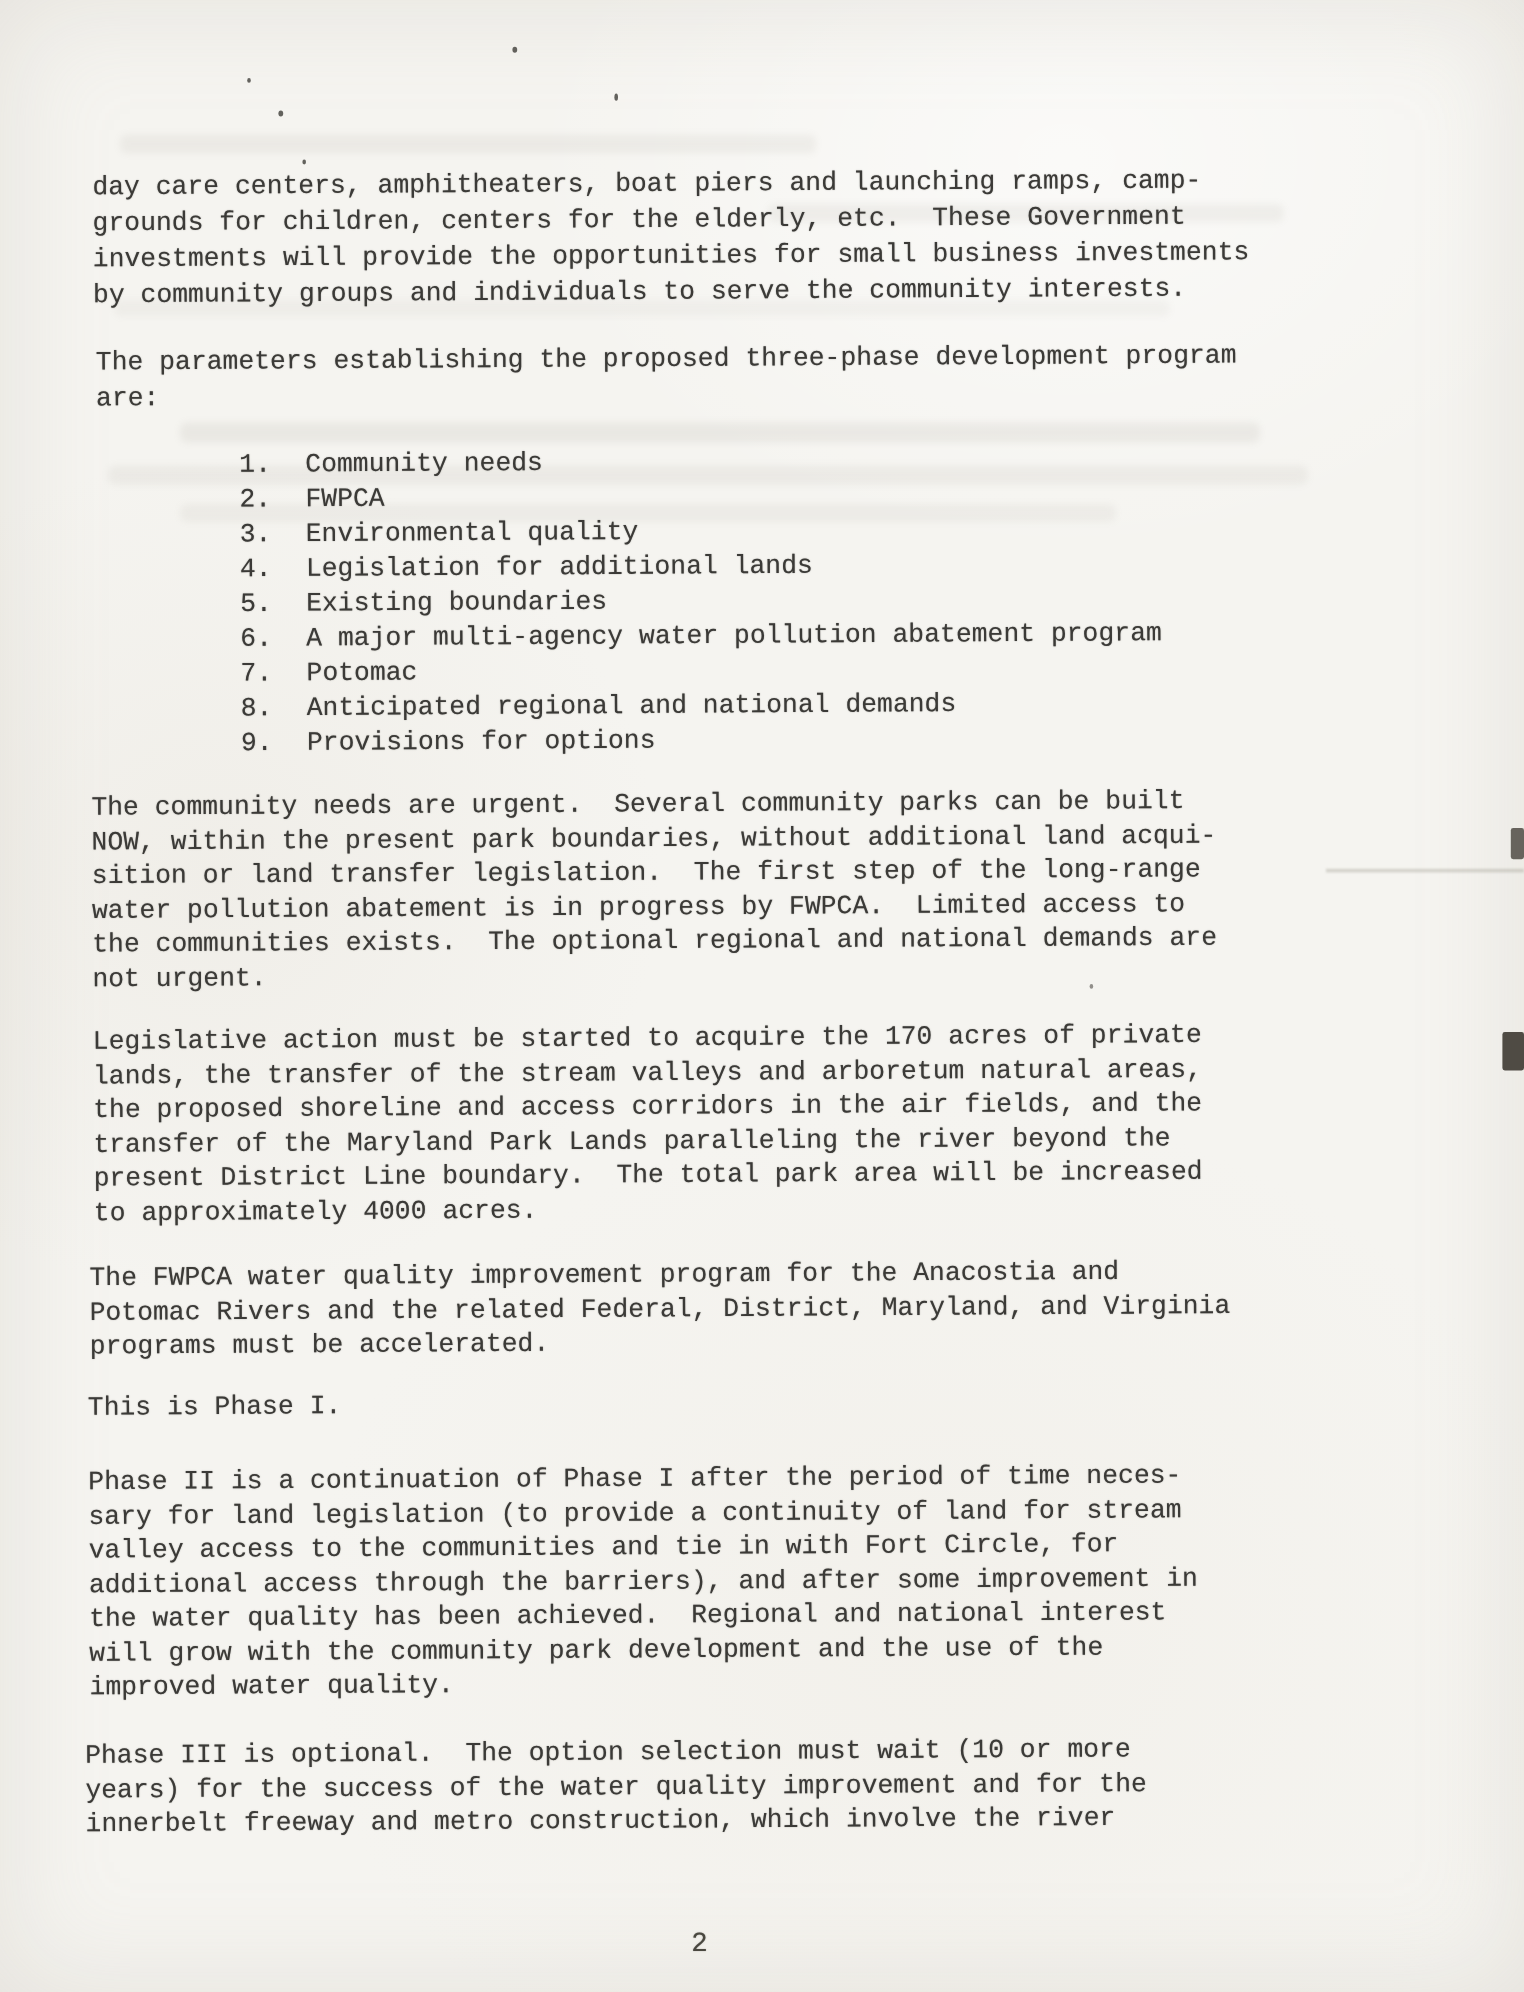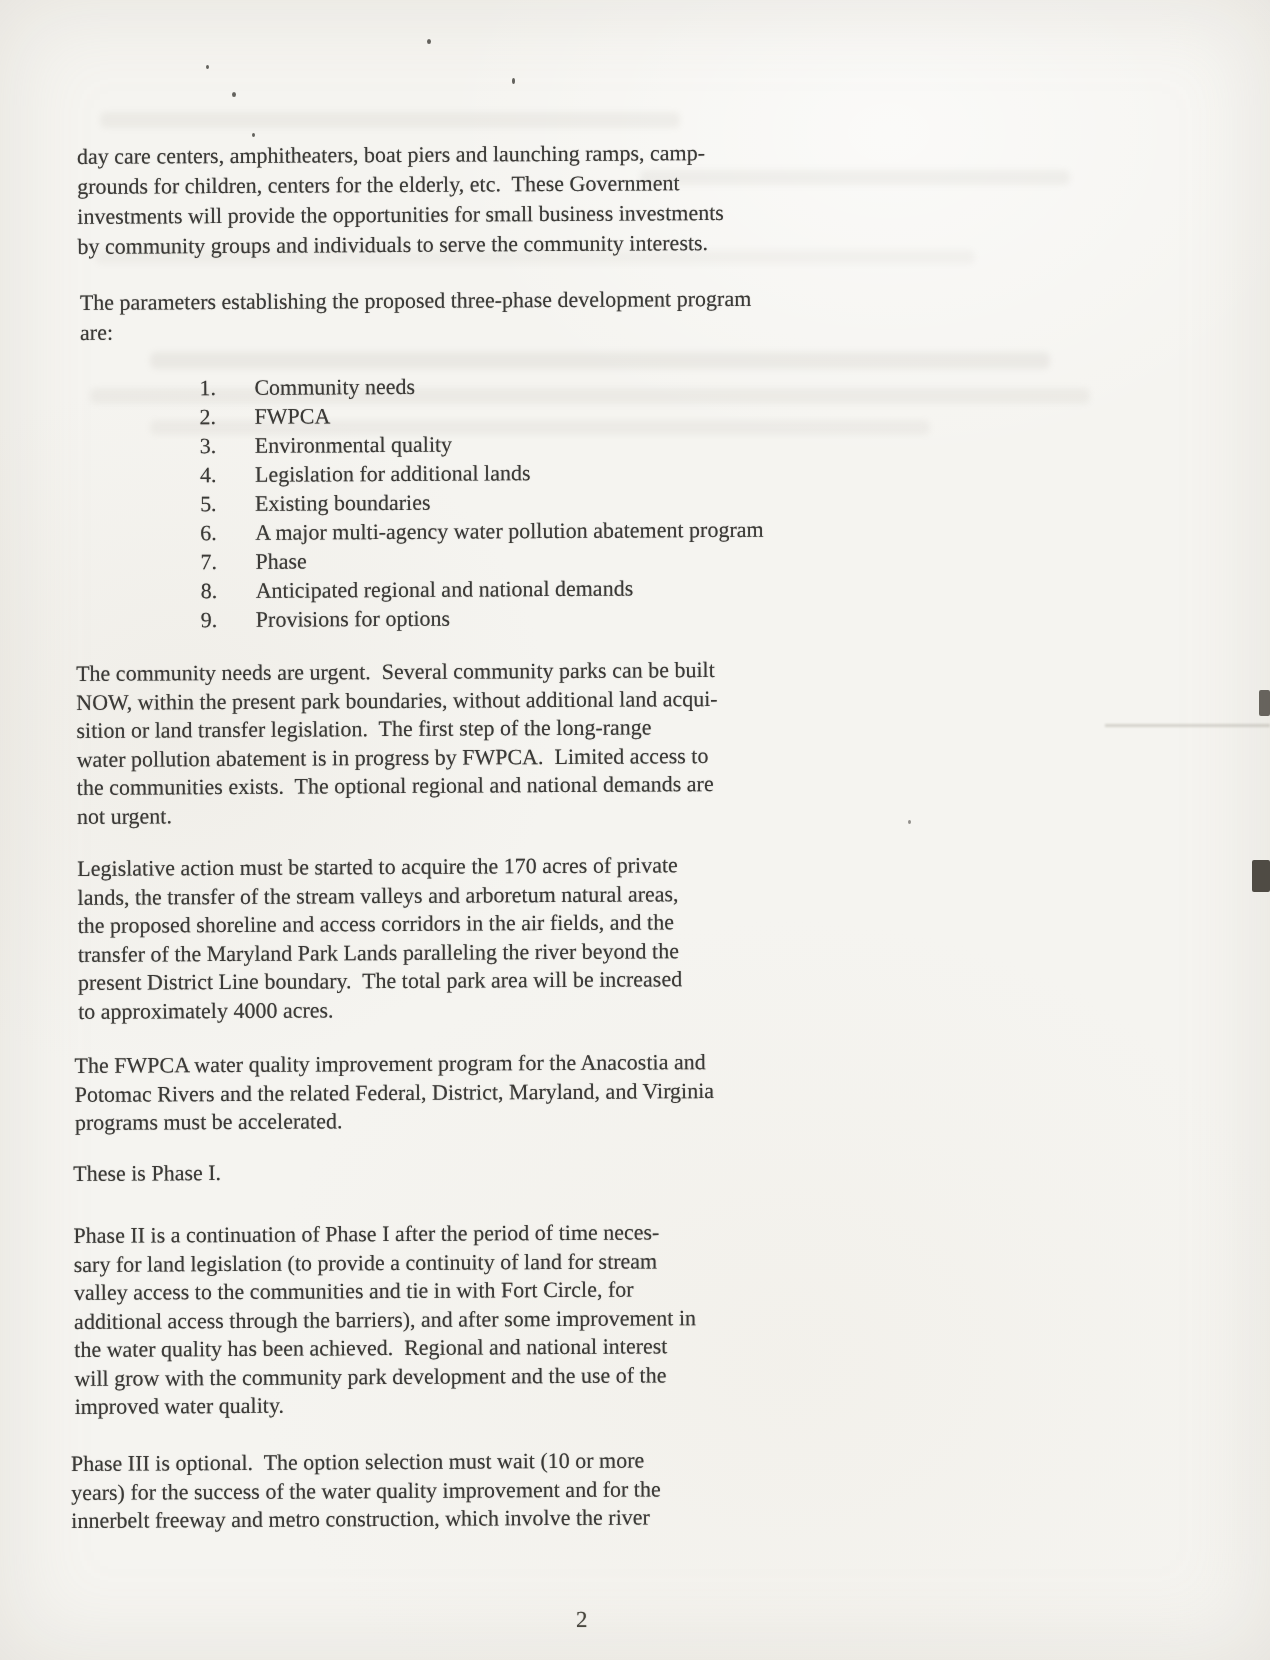--- a/index.html
+++ b/index.html
@@ -6,21 +6,21 @@
   .page{
     position:relative;
     width:1270px;height:1660px;
     overflow:hidden;
     background-color:#f5f4f0;
     background-image:
       radial-gradient(50% 28% at 70% 8%, rgba(255,255,255,.55), rgba(255,255,255,0) 72%),
       radial-gradient(42% 30% at 14% 44%, rgba(236,233,226,.55), rgba(236,233,226,0) 70%),
       radial-gradient(60% 38% at 62% 82%, rgba(240,237,230,.5), rgba(240,237,230,0) 70%);
     box-shadow: inset 0 0 90px rgba(172,165,150,.22);
-    font-family:Liberation Serif, serif;
+    font-family:Liberation Mono, monospace;
   }
   .content{
     position:absolute;inset:0;
     transform:rotate(-0.35deg);
     transform-origin:60px 0;
   }
   .para{
     position:absolute;
     white-space:pre;
     font-size:22px;
@@ -116,21 +116,21 @@
       <div class="list-row">
         <span class="num">5.</span>
         <span class="txt">Existing boundaries</span>
       </div>
       <div class="list-row">
         <span class="num">6.</span>
         <span class="txt">A major multi-agency water pollution abatement program</span>
       </div>
       <div class="list-row">
         <span class="num">7.</span>
-        <span class="txt">Phase</span>
+        <span class="txt">Potomac</span>
       </div>
       <div class="list-row">
         <span class="num">8.</span>
         <span class="txt">Anticipated regional and national demands</span>
       </div>
       <div class="list-row">
         <span class="num">9.</span>
         <span class="txt">Provisions for options</span>
       </div>
     </div>
@@ -146,21 +146,21 @@
 lands, the transfer of the stream valleys and arboretum natural areas,
 the proposed shoreline and access corridors in the air fields, and the
 transfer of the Maryland Park Lands paralleling the river beyond the
 present District Line boundary.  The total park area will be increased
 to approximately 4000 acres.</div>
 
     <div class="para" style="left:68px;top:1052px">The FWPCA water quality improvement program for the Anacostia and
 Potomac Rivers and the related Federal, District, Maryland, and Virginia
 programs must be accelerated.</div>
 
-    <div class="para" style="left:66px;top:1160px">These is Phase I.</div>
+    <div class="para" style="left:66px;top:1160px">This is Phase I.</div>
 
     <div class="para" style="left:66px;top:1222px">Phase II is a continuation of Phase I after the period of time neces-
 sary for land legislation (to provide a continuity of land for stream
 valley access to the communities and tie in with Fort Circle, for
 additional access through the barriers), and after some improvement in
 the water quality has been achieved.  Regional and national interest
 will grow with the community park development and the use of the
 improved water quality.</div>
 
     <div class="para" style="left:62px;top:1450px">Phase III is optional.  The option selection must wait (10 or more

